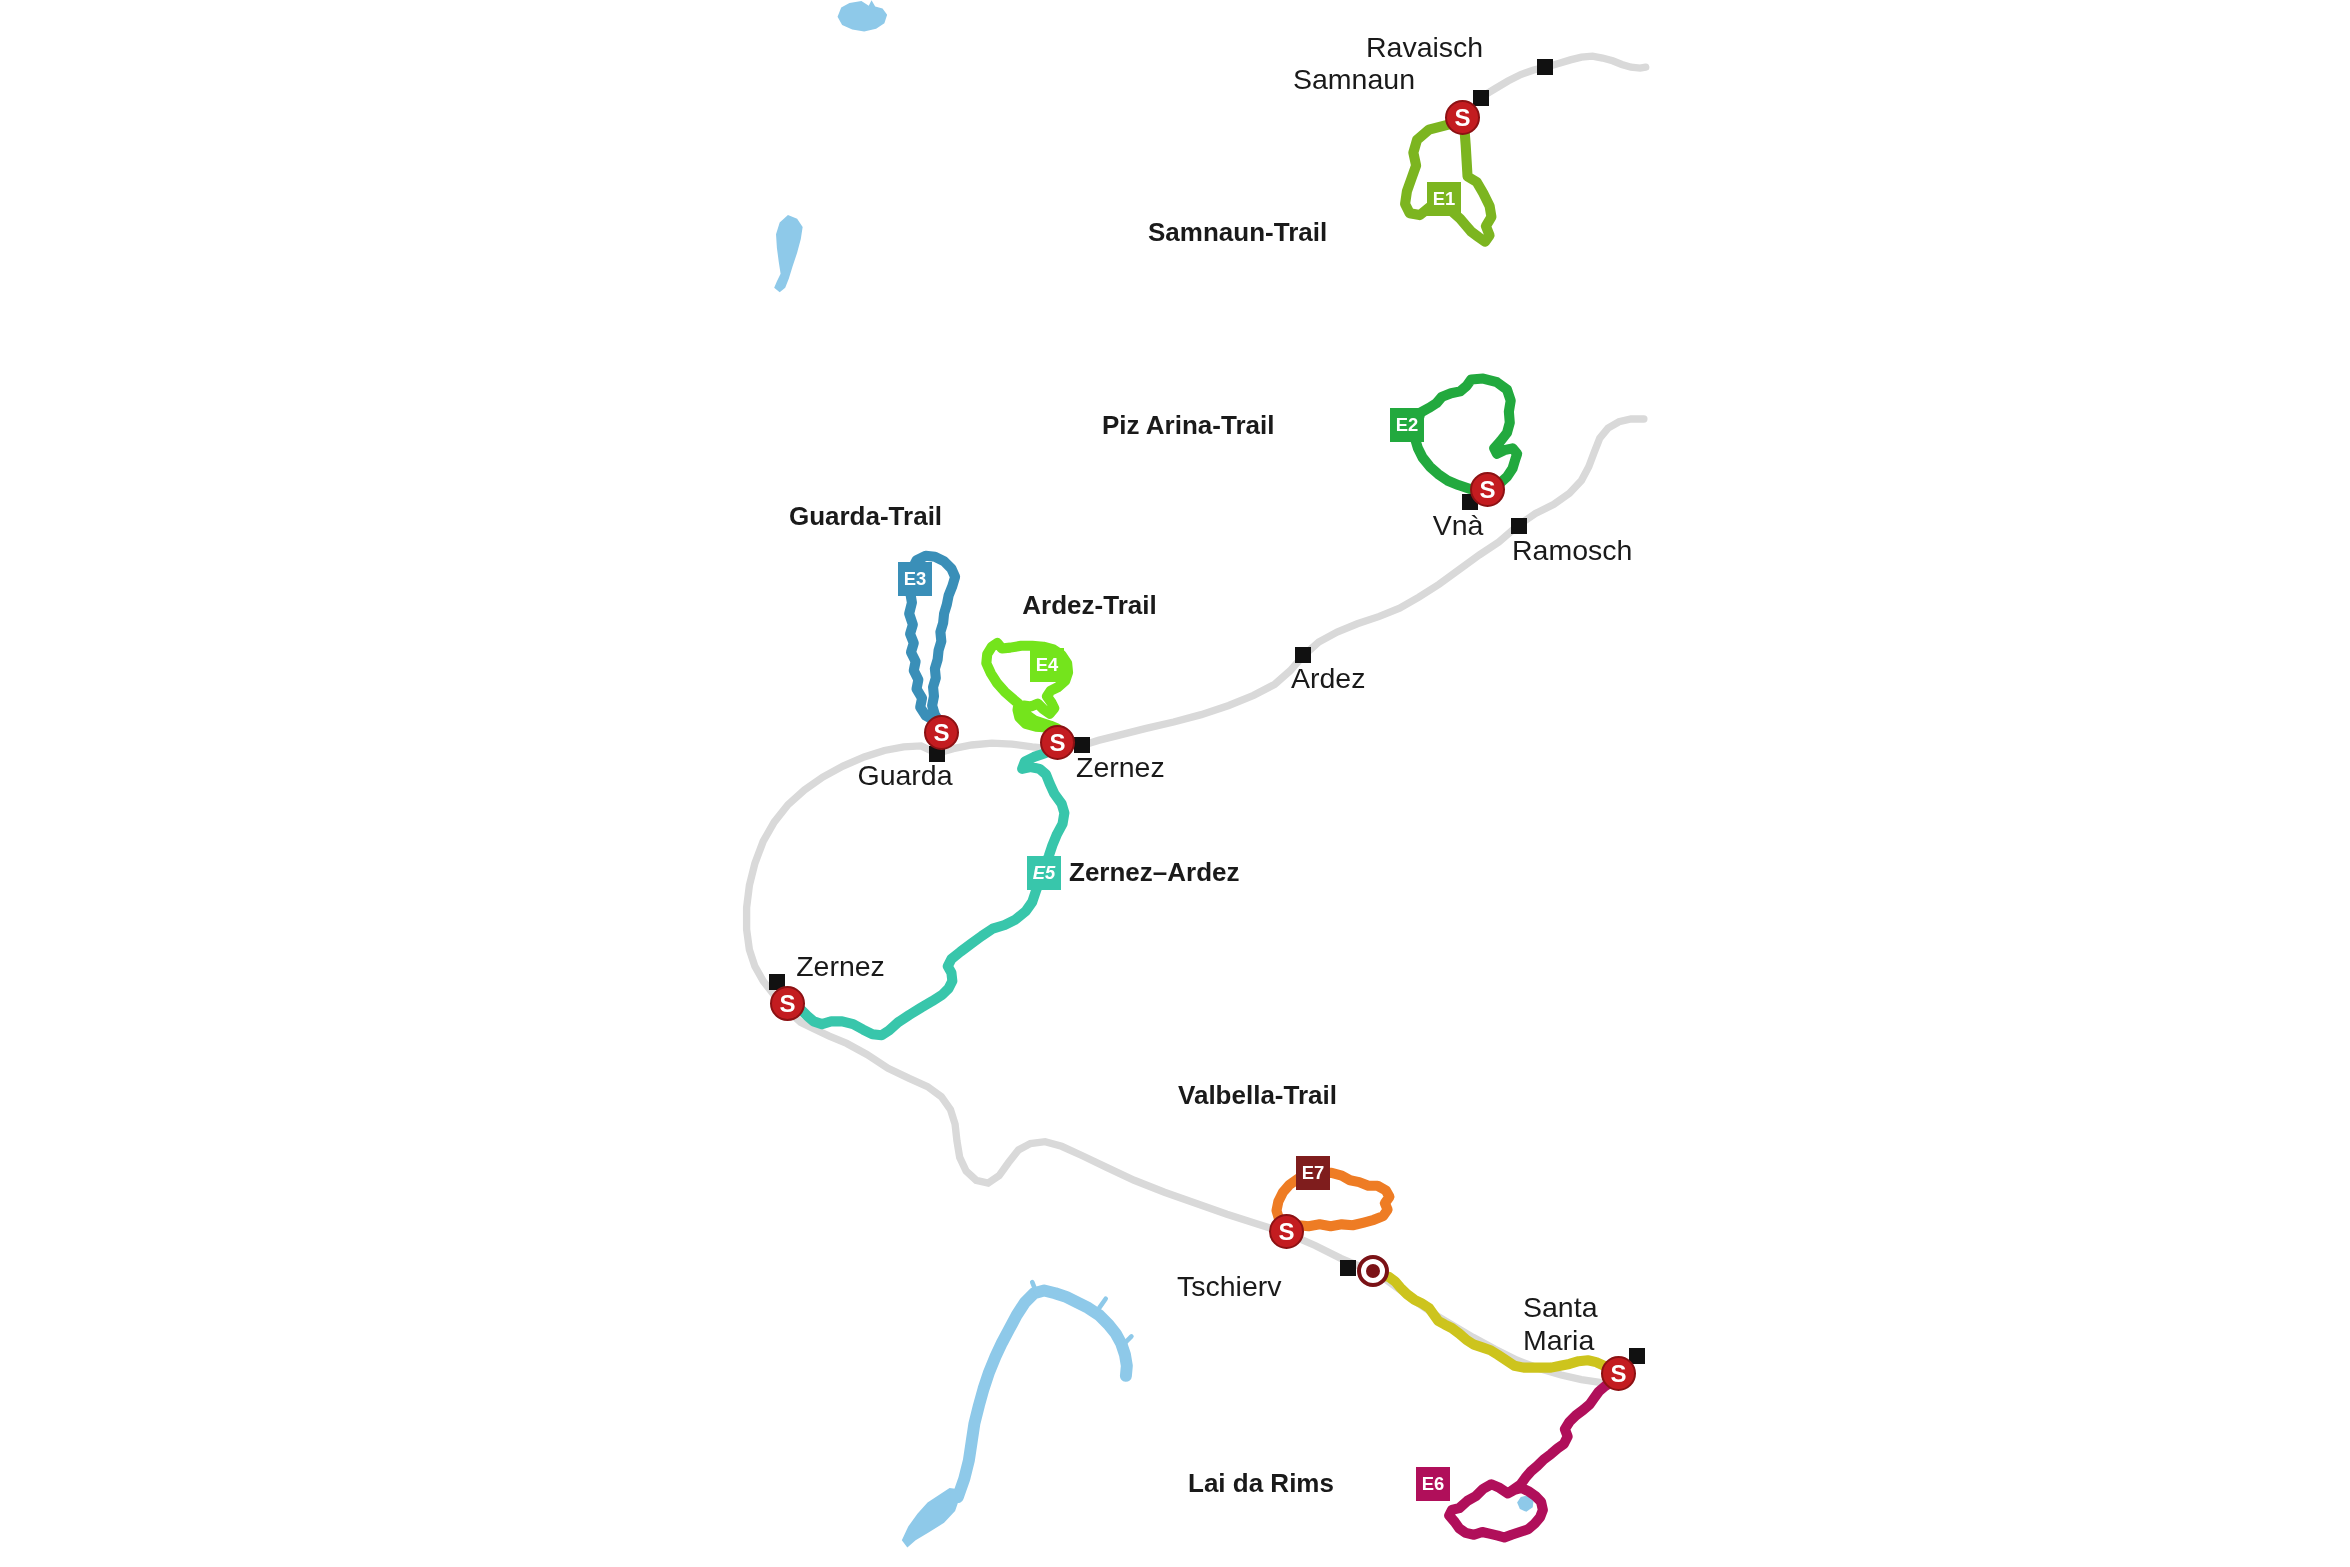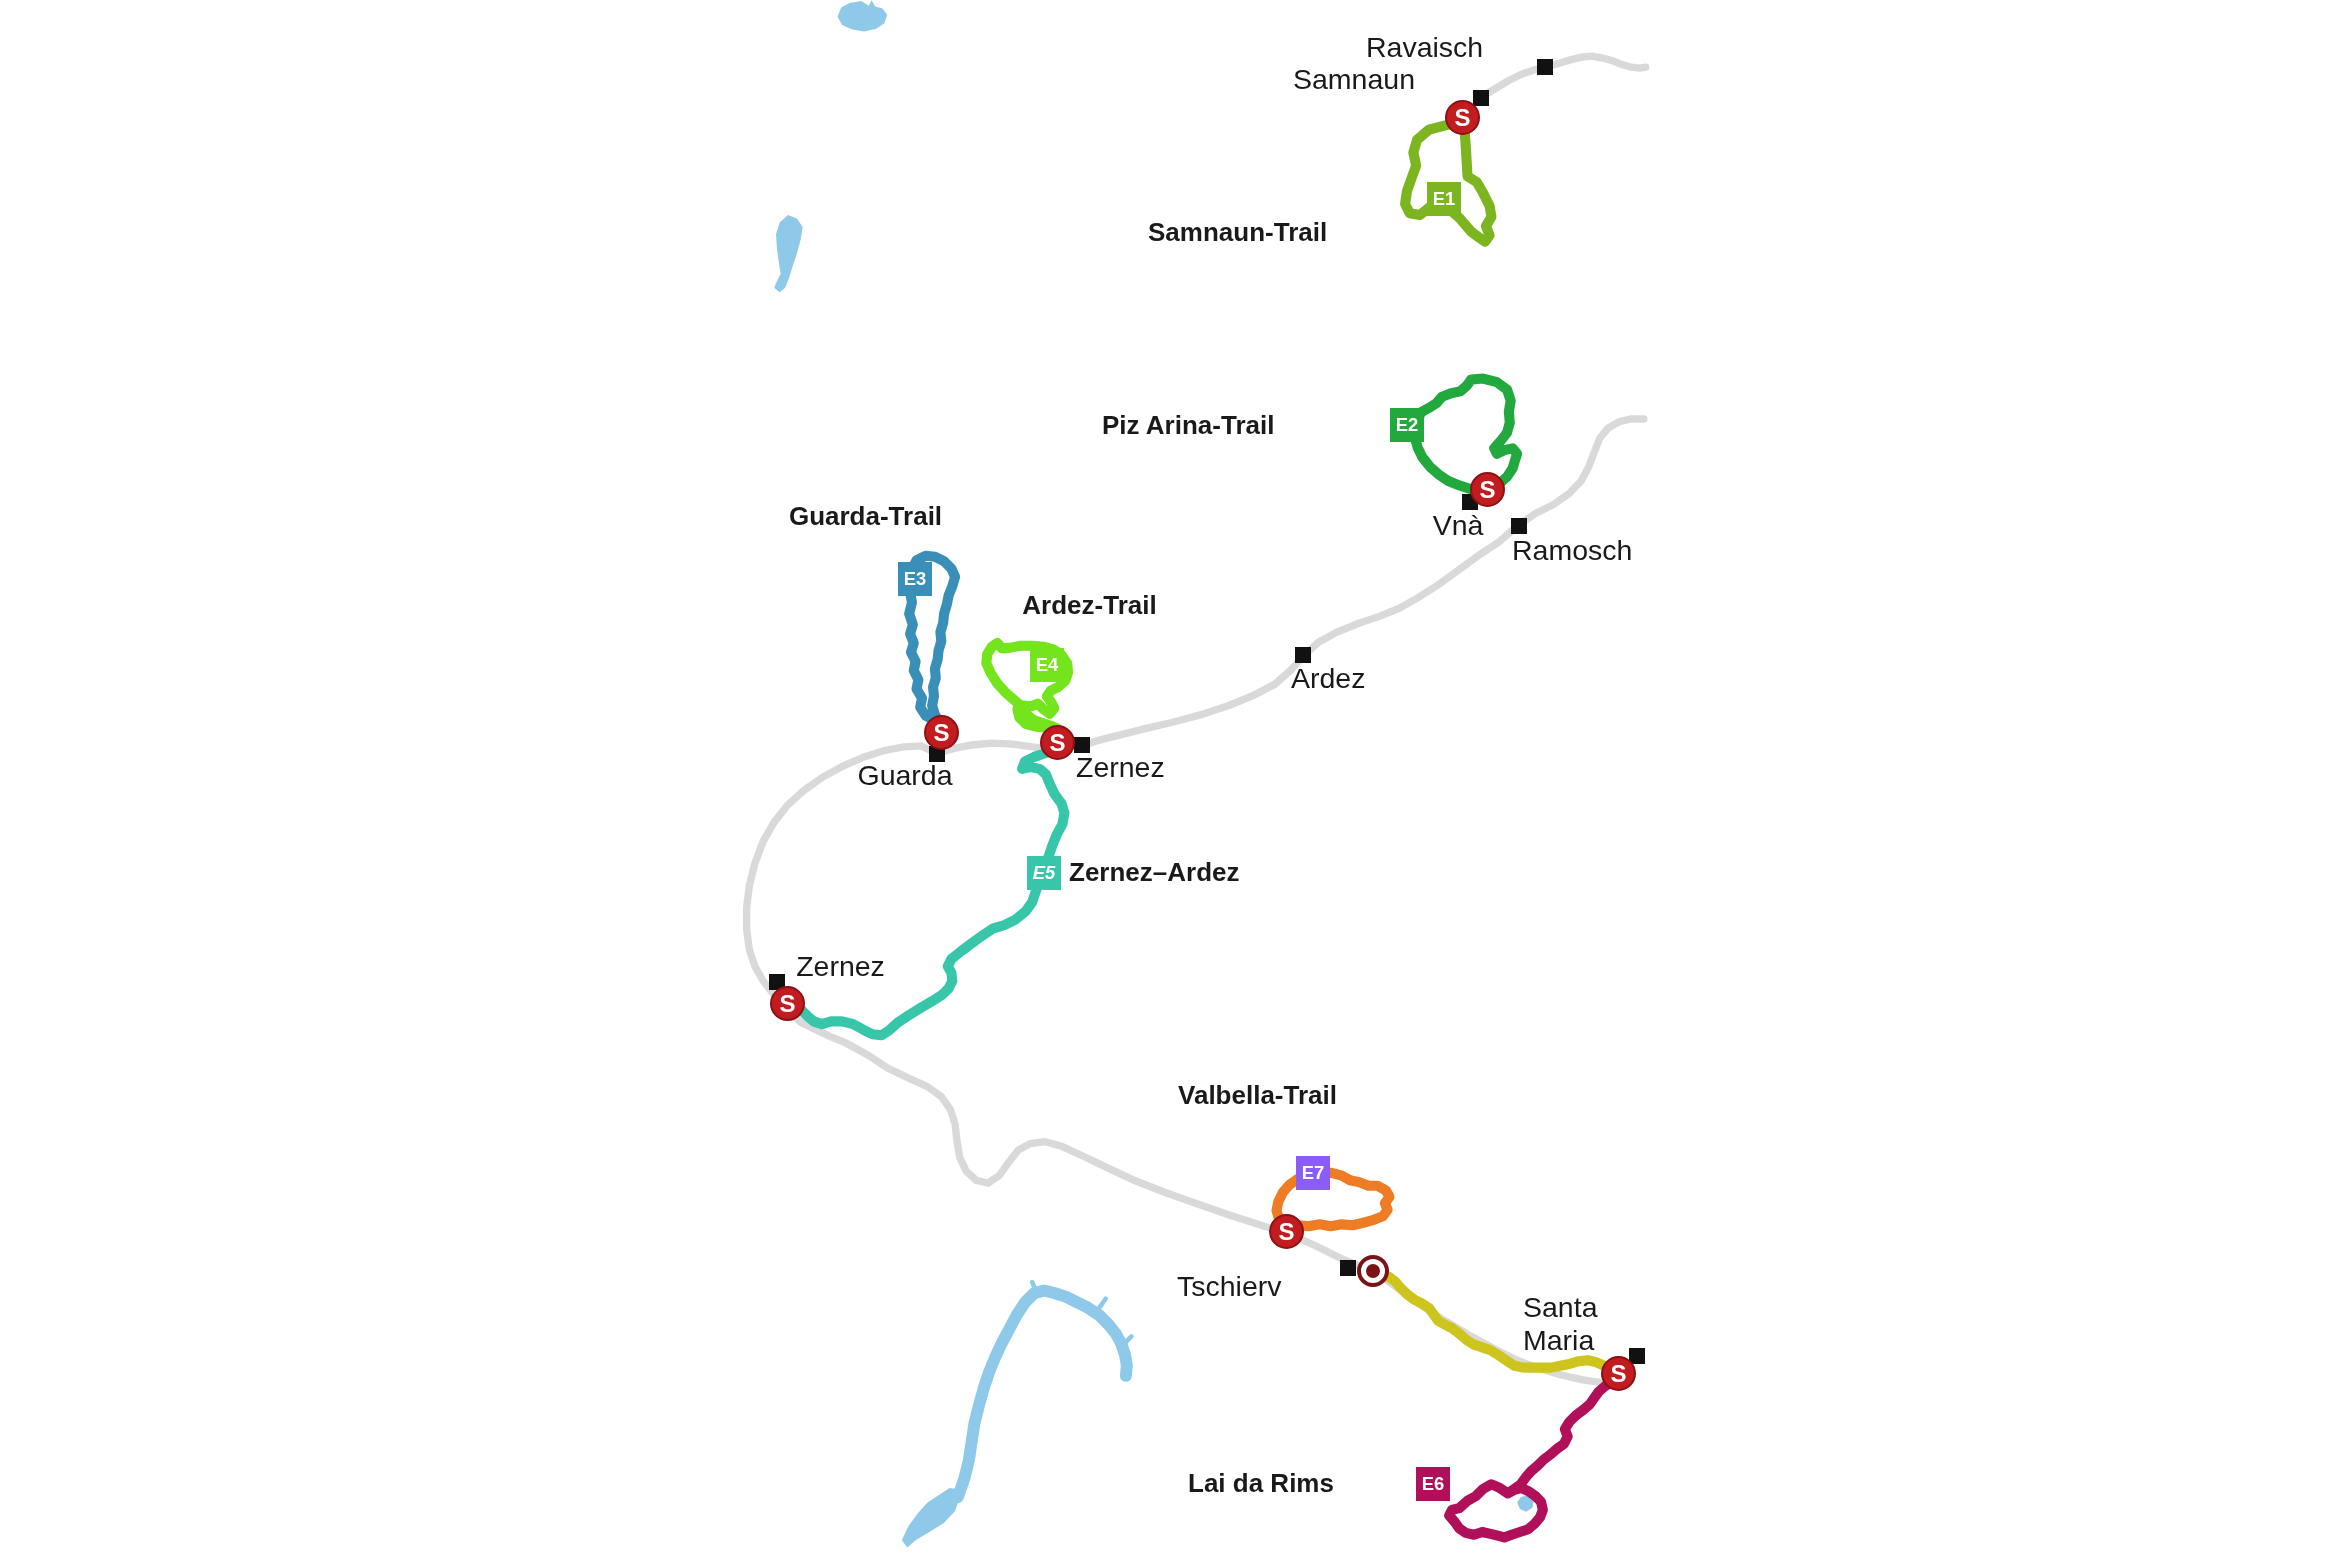--- a/index.html
+++ b/index.html
@@ -75,21 +75,21 @@
   <div class="smark" style="left: 770px; top: 986px; background-color: rgb(195, 28, 32); border-color: rgb(140, 17, 19);">S</div>
   <div class="smark" style="left: 1269px; top: 1214px; background-color: rgb(195, 28, 32); border-color: rgb(140, 17, 19);">S</div>
   <div class="smark" style="left: 1601px; top: 1356px; background-color: rgb(195, 28, 32); border-color: rgb(140, 17, 19);">S</div>
 
   <div class="badge" style="left: 1388px; top: 182px; background-color: rgb(124, 181, 32); margin-left: 39px;">E1</div>
   <div class="badge" style="left: 1390px; top: 408px; background-color: rgb(34, 169, 62);">E2</div>
   <div class="badge" style="left: 898px; top: 562px; background-color: rgb(58, 143, 184);">E3</div>
   <div class="badge" style="left: 1030px; top: 648px; background-color: rgb(116, 228, 28);">E4</div>
   <div class="badge" style="left: 1027px; top: 856px; background-color: rgb(56, 198, 171); font-style: italic;">E5</div>
   <div class="badge" style="left: 1416px; top: 1467px; background-color: rgb(176, 15, 90);">E6</div>
-  <div class="badge" style="left: 1296px; top: 1156px; background-color: #8b5cf6;">E7</div>
+  <div class="badge" style="left: 1296px; top: 1156px; background-color: #7f1d1d;">E7</div>
 
   <div class="town-label ta-r" style="left:1366px;top:31px;width:188px;">Ravaisch</div>
   <div class="town-label ta-r" style="left:1293px;top:63px;width:193px;">Samnaun</div>
   <div class="town-label ta-c" style="left:1387px;top:509px;width:142px;">Vnà</div>
   <div class="town-label ta-l" style="left:1512px;top:534px;width:211px;">Ramosch</div>
   <div class="town-label ta-l" style="left:1291px;top:662px;width:138px;">Ardez</div>
   <div class="town-label ta-c" style="left:813px;top:759px;width:184px;">Guarda</div>
   <div class="town-label ta-l" style="left:1076px;top:751px;width:138px;">Zernez</div>
   <div class="town-label ta-l" style="left:767px;top:950px;width:147px;text-align:center;">Zernez</div>
   <div class="town-label ta-r" style="left:1177px;top:1270px;width:180px;">Tschierv</div>

